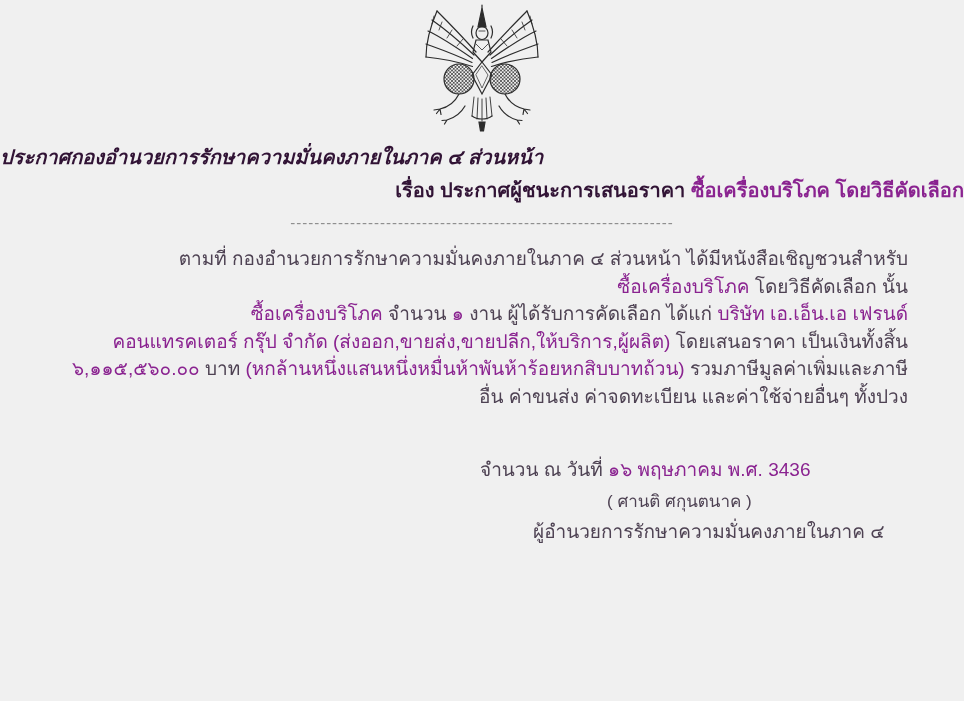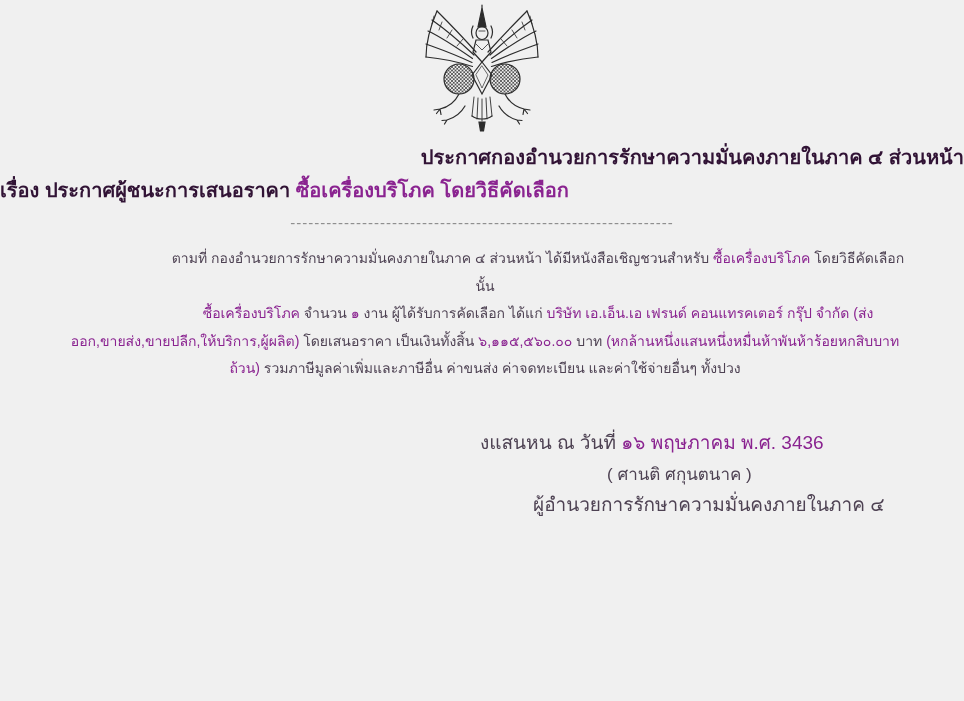--- a/index.html
+++ b/index.html
@@ -13,37 +13,37 @@
   *{margin:0;padding:0;box-sizing:border-box;}
   html,body{background:var(--bg);}
   body{
     width:964px;height:701px;overflow:hidden;
     font-family:"Liberation Sans","DejaVu Sans",sans-serif;
     color:var(--ink-body);
   }
   .doc{width:964px;height:701px;padding-top:4px;position:relative;}
   .emblem-wrap{text-align:center;height:134px;}
   .title1{
-    margin-top:6px;text-align:right;
-    font-size:20px;font-weight:bold;color:var(--ink-title);line-height:26px;
+    margin-top:6px;text-align:left;
+    font-size:20px;font-weight:bold;color:var(--ink-title);line-height:26px;font-style:italic;
   }
   .title2{
-    margin-top:7px;text-align:left;
+    margin-top:7px;text-align:right;
     font-size:20px;font-weight:bold;color:var(--ink-title);line-height:26px;
   }
   .title2 .hl{color:var(--accent);}
   .divider{
     margin-top:12px;text-align:center;
     font-size:15px;letter-spacing:1px;color:var(--dash);line-height:16px;
     white-space:nowrap;
   }
   .body-text{
     margin:14px 56px 0 62px;
-    font-size:14px;line-height:27.5px;
-    text-align:center;
+    font-size:19px;line-height:27.5px;
+    text-align:right;
   }
   .para{text-indent:106px;}
   .para .hl{color:var(--accent);}
   .dateline{
     margin:46px 0 0 480px;
     font-size:19px;line-height:27px;color:var(--ink-body);
     white-space:nowrap;
   }
   .dateline .hl{color:var(--accent);}
   .sig-line1{margin:62px 0 0 493px;font-size:19px;line-height:30px;white-space:nowrap;}
@@ -121,19 +121,19 @@
   </div>
 
   <div class="divider">----------------------------------------------------------------</div>
 
   <div class="body-text">
     <p class="para"><span>ตามที่ กองอำนวยการรักษาความมั่นคงภายในภาค ๔ ส่วนหน้า ได้มีหนังสือเชิญชวนสำหรับ </span><span class="hl">ซื้อเครื่องบริโภค</span><span> โดยวิธีคัดเลือก นั้น</span></p>
     <p class="para"><span class="hl">ซื้อเครื่องบริโภค</span><span> จำนวน </span><span class="hl">๑</span><span> งาน ผู้ได้รับการคัดเลือก ได้แก่ </span><span class="hl">บริษัท เอ.เอ็น.เอ เฟรนด์ คอนแทรคเตอร์ กรุ๊ป จำกัด (ส่งออก,ขายส่ง,ขายปลีก,ให้บริการ,ผู้ผลิต)</span><span> โดยเสนอราคา เป็นเงินทั้งสิ้น </span><span class="hl">๖,๑๑๕,๕๖๐.๐๐</span><span> บาท </span><span class="hl">(หกล้านหนึ่งแสนหนึ่งหมื่นห้าพันห้าร้อยหกสิบบาทถ้วน)</span><span> รวมภาษีมูลค่าเพิ่มและภาษีอื่น ค่าขนส่ง ค่าจดทะเบียน และค่าใช้จ่ายอื่นๆ ทั้งปวง</span></p>
   </div>
 
   <div class="dateline">
-    <span>งแสนหน ณ วันที่  </span><span class="hl">๑๖ พฤษภาคม พ.ศ. 3436</span>
+    <span>จำนวน ณ วันที่  </span><span class="hl">๑๖ พฤษภาคม พ.ศ. 3436</span>
   </div>
 
   <div class="sig-line2">( ศานติ  ศกุนตนาค )</div>
   <div class="sig-line3">ผู้อำนวยการรักษาความมั่นคงภายในภาค ๔</div>
 
 </div>
 
 </body></html>

